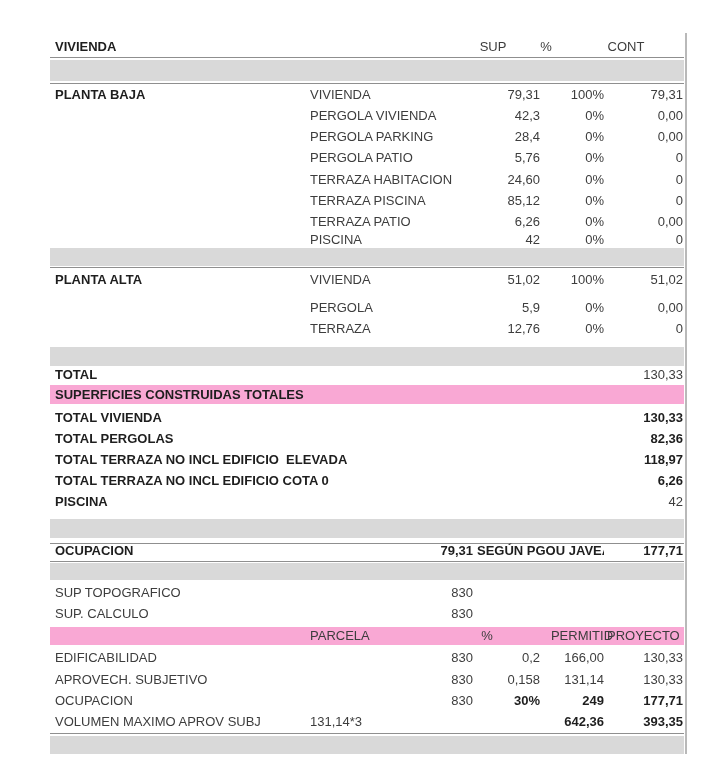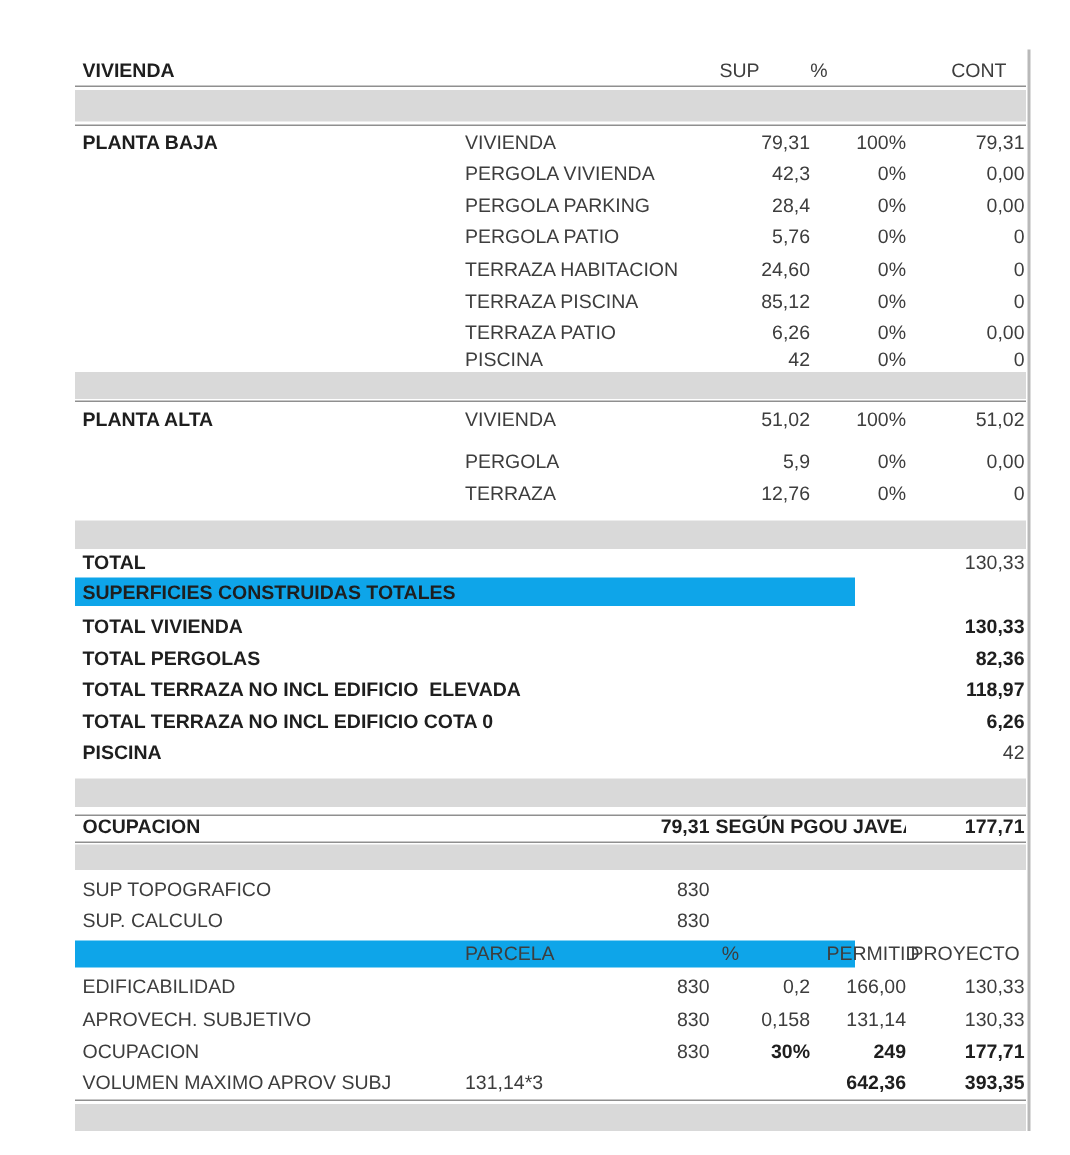--- a/index.html
+++ b/index.html
@@ -13,28 +13,28 @@
   .row span{position:absolute;line-height:22px;white-space:pre;top:0;}
   .cA{left:5px;}
   .cB{left:260px;}
   .num{width:100px;text-align:right;}
   .cC{right:211px;}
   .cD{right:144px;}
   .cE{right:80px;}
   .cF{right:1px;}
   .b{font-weight:bold;color:#1e1e1e;}
   .band{position:absolute;left:50px;width:634px;background:#d9d9d9;}
-  .bandrow{position:absolute;left:50px;width:520px;background:#0ea5e9;font-size:13px;color:#1e1e1e;}
+  .bandrow{position:absolute;left:50px;width:634px;background:#f9a8d4;font-size:13px;color:#1e1e1e;}
   .bandrow span{position:absolute;white-space:pre;top:0;}
   .hline{position:absolute;left:50px;width:634px;height:1px;background:#8f8f8f;}
   .vline{position:absolute;left:685px;top:33px;width:2px;height:721px;background:#b9b9b9;}
   
   .thsup{left:398px;width:90px;text-align:center;}
   .thpct{left:451px;width:90px;text-align:center;}
-  .thcont{left:531px;width:90px;text-align:right;}
+  .thcont{left:531px;width:90px;text-align:center;}
   
   .note{left:427px;width:127px;overflow:hidden;text-align:left;}
   
   .bh-parcela{left:260px;}
   .bh-pct{left:392px;width:90px;text-align:center;}
   .bh-perm{left:487px;width:90px;text-align:center;}
   .bh-proy{left:557px;width:90px;}
 </style>
 </head>
 <body>

